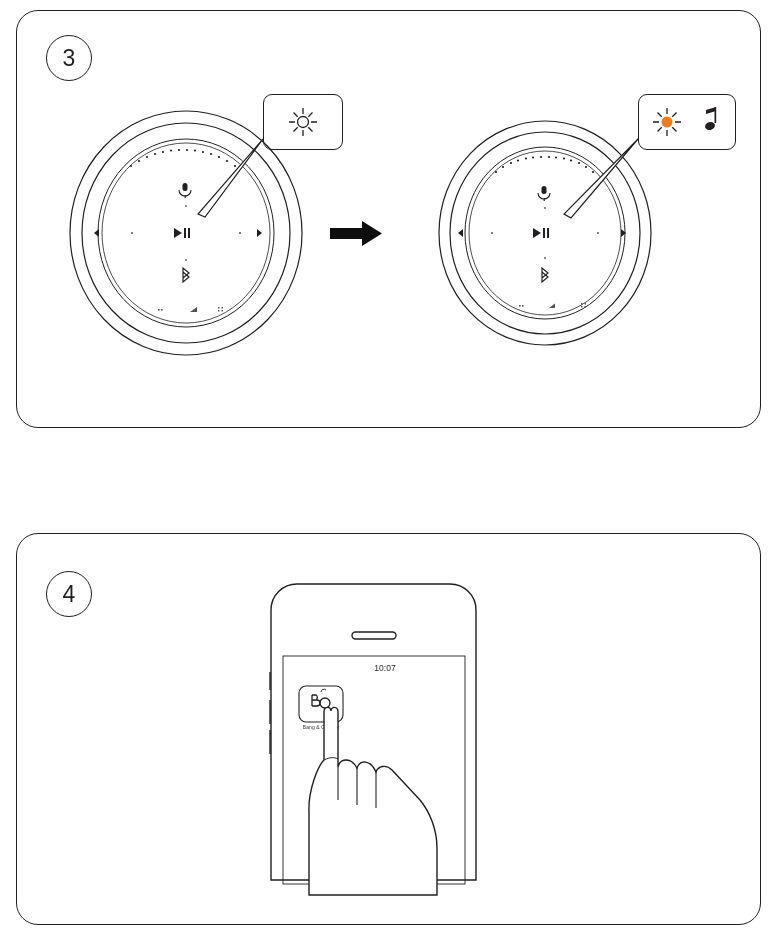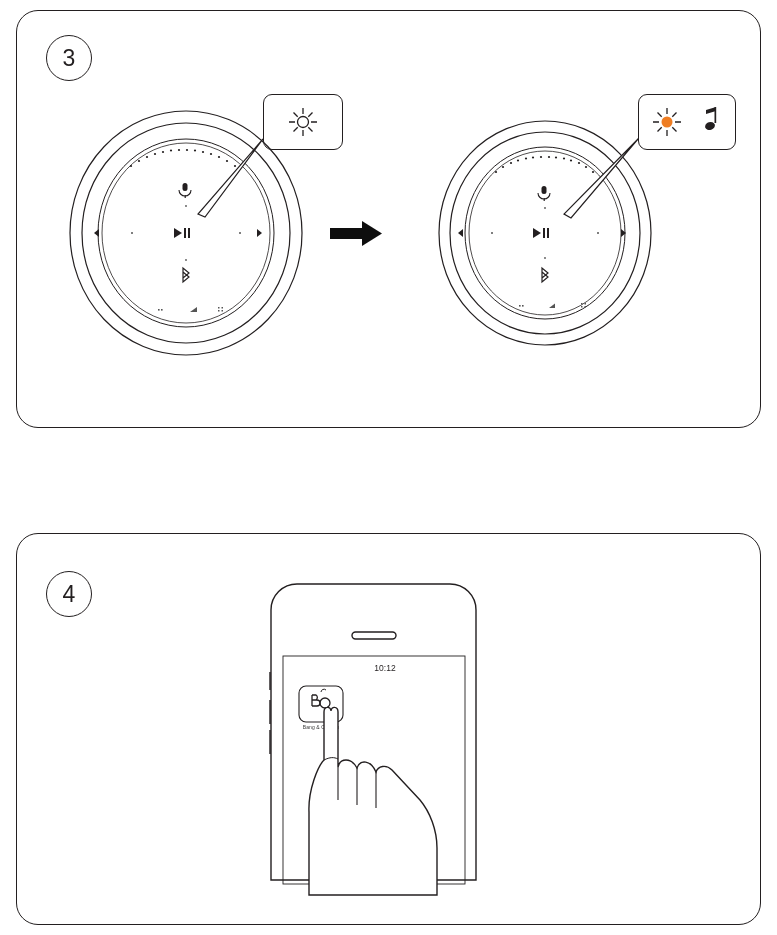--- a/index.html
+++ b/index.html
@@ -112,21 +112,21 @@
 
   <div class="panel" id="panel-step3"></div>
   <div class="step-badge" id="badge-3">3</div>
 
   <div class="panel" id="panel-step4"></div>
   <div class="step-badge" id="badge-4">4</div>
 
   <div class="callout-box" id="callout-left"></div>
   <div class="callout-box" id="callout-right"></div>
 
-  <div class="phone-time">10:12</div>
+  <div class="phone-time">10:07</div>
   <div class="app-label">Bang &amp; Olufsen</div>
 
   <svg class="svg-layer" viewBox="0 0 777 935" xmlns="http://www.w3.org/2000/svg">
     <g fill="none" stroke="#231f20" stroke-width="1.2">
 
       <g>
         <ellipse cx="186" cy="233" rx="116" ry="122" stroke-width="1.2"></ellipse>
         <ellipse cx="186" cy="233" rx="104" ry="110" stroke-width="1.2"></ellipse>
         <ellipse cx="186" cy="233" rx="88" ry="94" stroke-width="1"></ellipse>
         <ellipse cx="186" cy="233" rx="84" ry="90" stroke-width="0.8"></ellipse>

